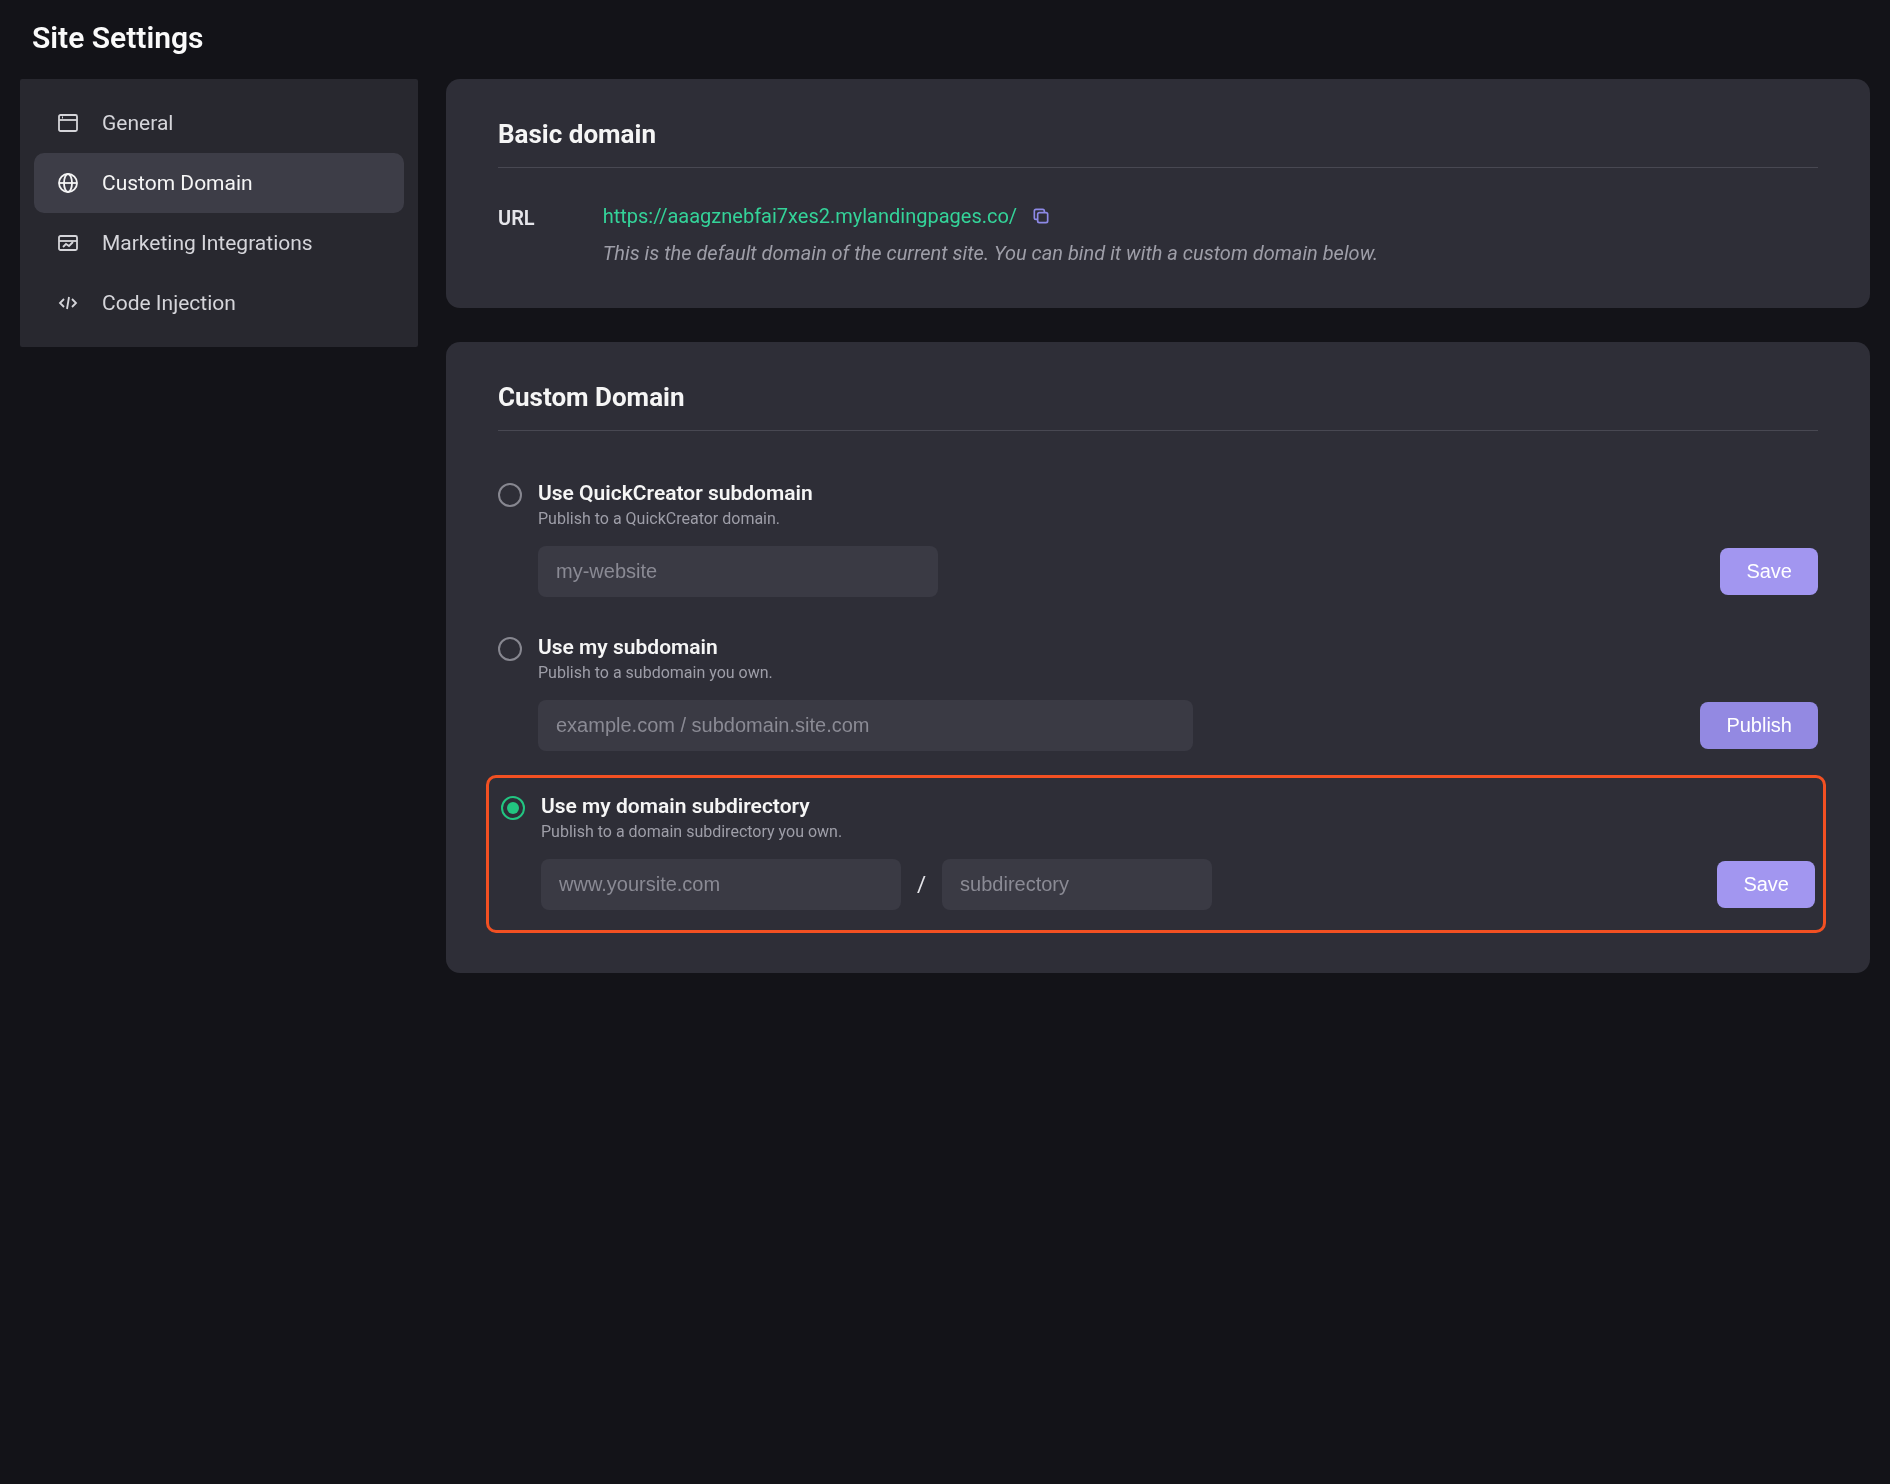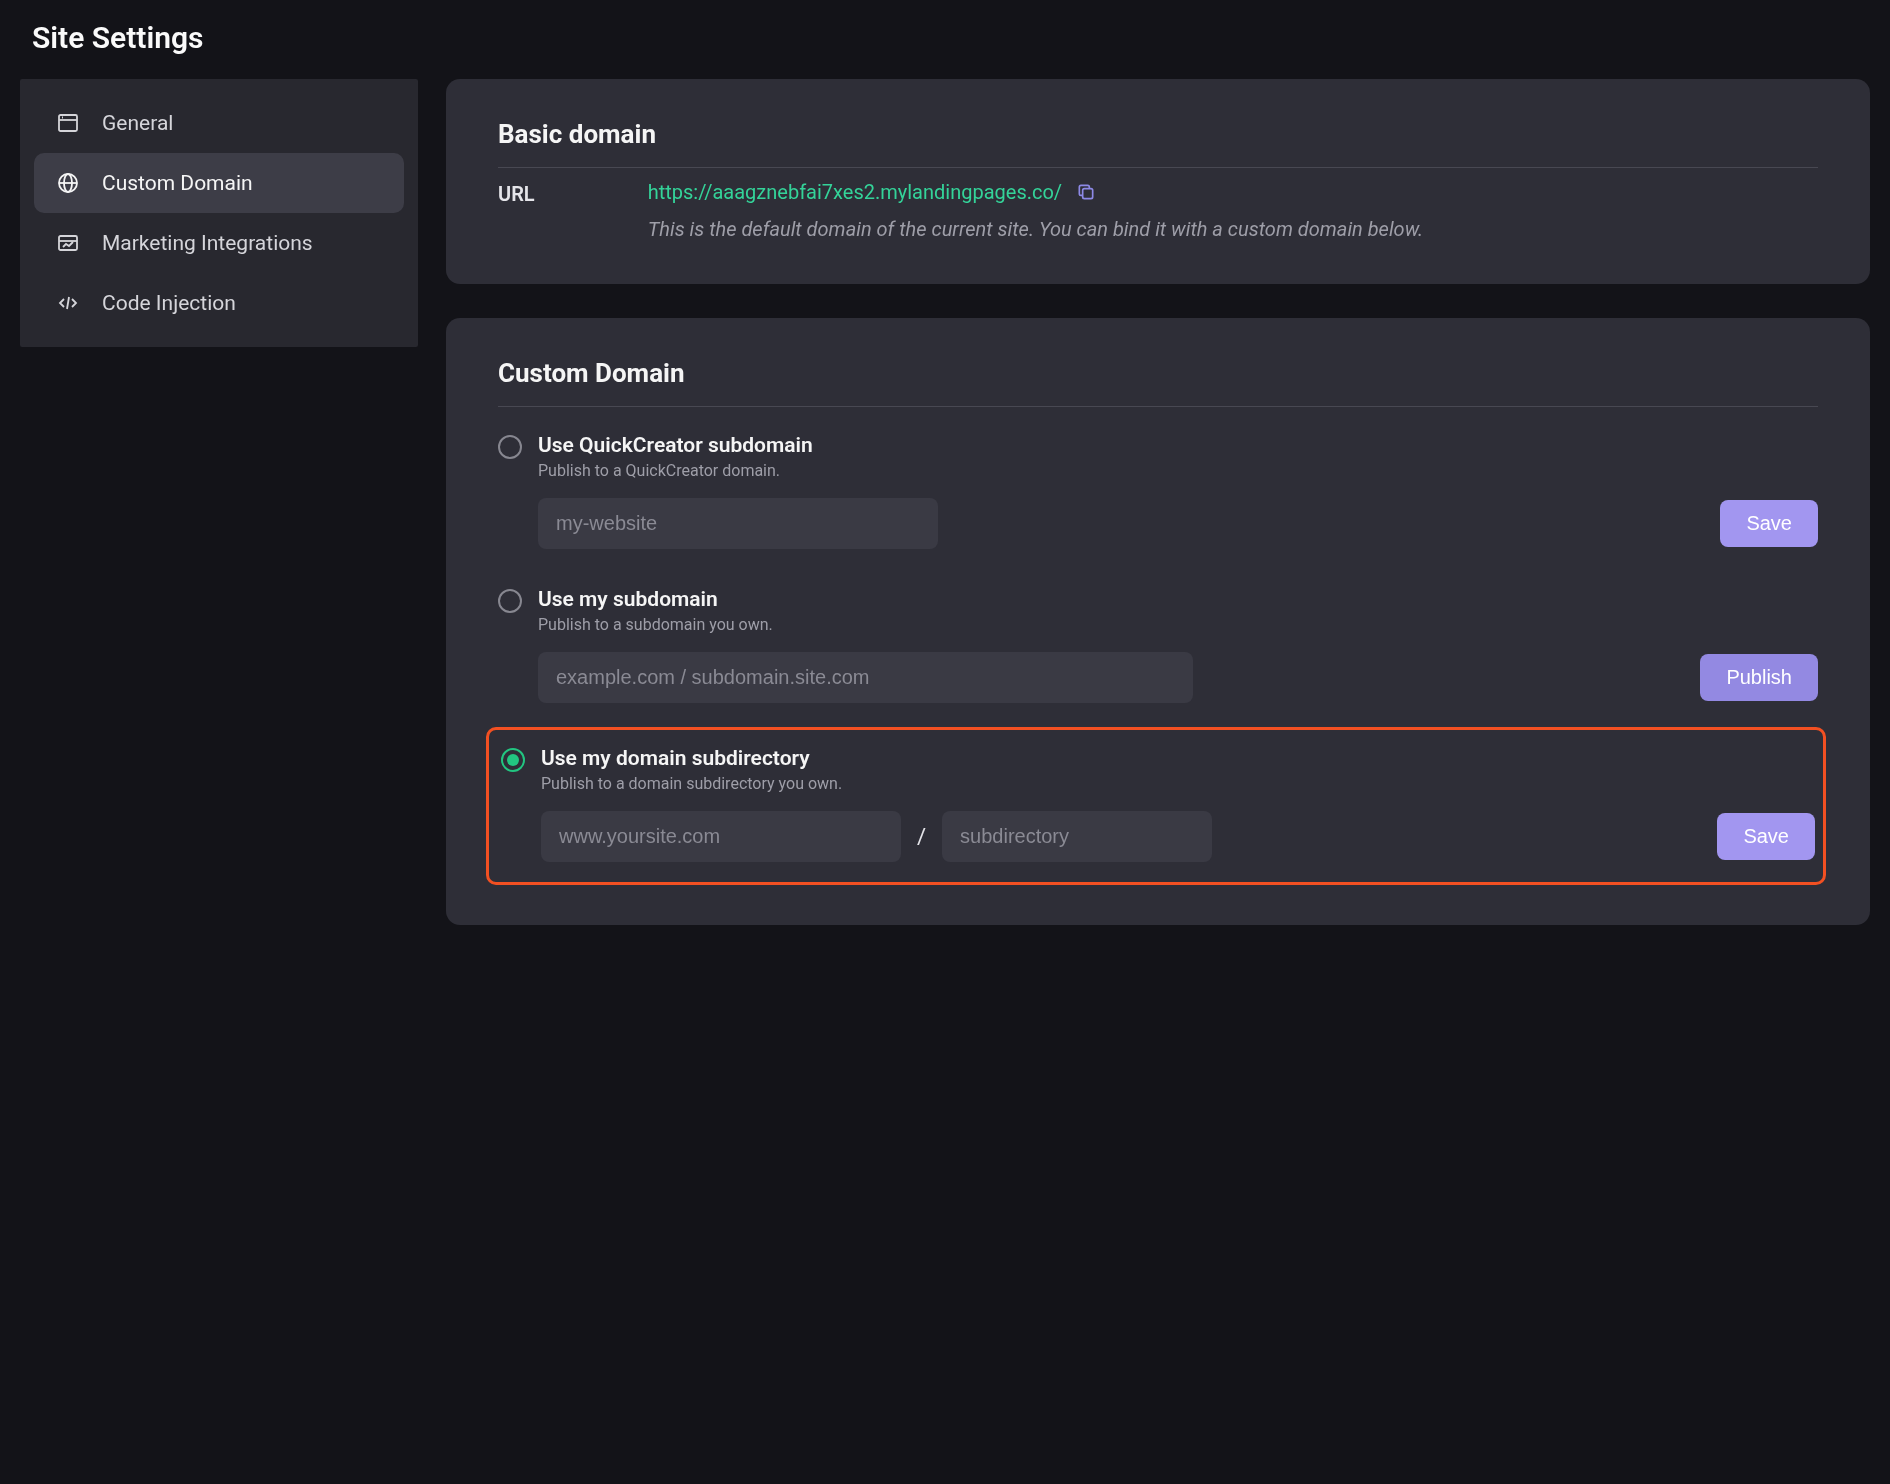--- a/index.html
+++ b/index.html
@@ -72,26 +72,26 @@
       background-color: #2e2e37;
       border-radius: 14px;
       padding: 40px 52px;
     }
     .panel-title {
       font-size: 26px;
       font-weight: 700;
       color: #f5f5f5;
       padding-bottom: 18px;
       border-bottom: 1px solid #484852;
-      margin-bottom: 12px;
+      margin-bottom: 36px;
     }
     .url-row {
       display: flex;
       align-items: flex-start;
-      gap: 113px;
+      gap: 68px;
     }
     .url-label {
       font-size: 20px;
       font-weight: 600;
       color: #e5e5ea;
       margin-top: 2px;
     }
     .url-content {
       flex: 1;
     }

